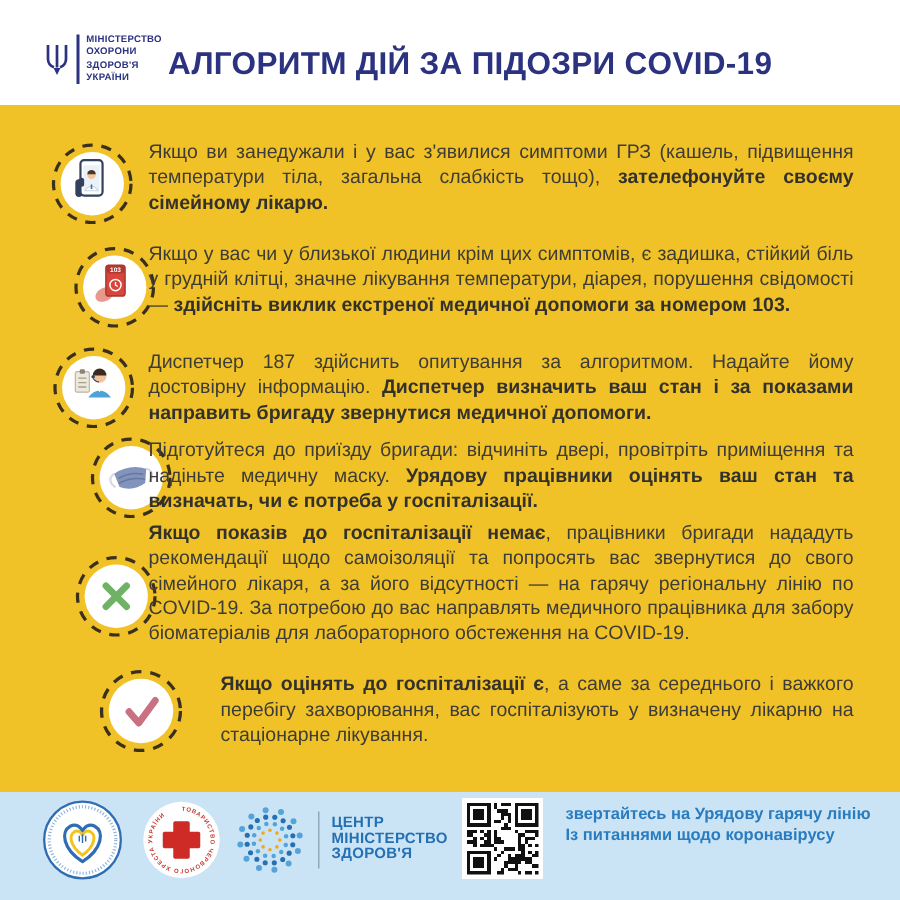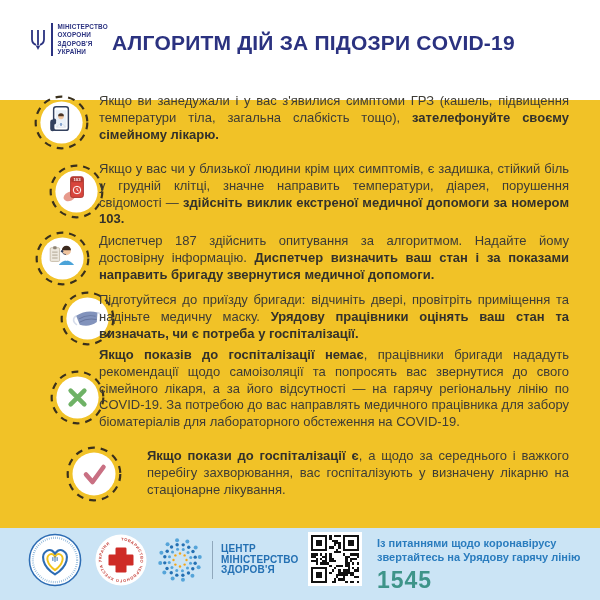--- a/index.html
+++ b/index.html
@@ -1,19 +1,19 @@
 <!DOCTYPE html>
 <html><head>
 <meta charset="utf-8">
 <style>
   html,body{margin:0;padding:0;background:#fff;}
   .poster{width:600px;height:600px;position:relative;overflow:hidden;
           font-family:"Liberation Sans",sans-serif;background:#F1C227;}
   
-  .header{position:absolute;top:0;left:0;width:600px;height:100px;background:#FFFFFF;}
+  .header{position:absolute;top:0;left:0;width:600px;height:70px;background:#FFFFFF;}
   .moz-logo{position:absolute;left:30px;top:23px;display:flex;align-items:center;gap:5px;}
   .moz-divider{width:1.5px;height:33px;background:#2B3280;}
   .moz-lines{display:flex;flex-direction:column;}
   .moz-lines span{font-size:6.4px;font-weight:bold;line-height:8.2px;color:#2B3280;letter-spacing:.2px;}
   .page-title{position:absolute;left:112px;top:31px;margin:0;font-size:21px;font-weight:bold;
               color:#2B3280;letter-spacing:.2px;white-space:nowrap;}
   
   .main{position:absolute;top:78px;left:4px;width:588px;height:450px;}
   .step-icon{position:absolute;}
   .step-text{position:absolute;font-size:13px;line-height:16.8px;color:#3E3C36;
@@ -74,21 +74,21 @@
       <svg class="step-icon" style="left:45px;top:86px" width="55" height="55" viewBox="0 0 56 56">
         <circle cx="28" cy="28" r="26.3" fill="none" stroke="#3A301C" stroke-width="2.2" stroke-dasharray="7 6"></circle>
         <circle cx="28" cy="28" r="21.5" fill="#FFFFFF"></circle>
         <ellipse cx="21" cy="33" rx="6.5" ry="4.5" fill="#E79A8C" transform="rotate(-25 21 33)"></ellipse>
         <rect x="22" y="13" width="13" height="21" rx="2" fill="#D8453C" stroke="#A93630" stroke-width="1"></rect>
         <rect x="22.6" y="13.6" width="11.8" height="5" rx="1.4" fill="#B23830"></rect>
         <text x="28.5" y="17.8" text-anchor="middle" font-size="4.4" font-weight="bold" fill="#FFFFFF">103</text>
         <circle cx="28.5" cy="26.5" r="3.8" fill="none" stroke="#FFFFFF" stroke-width="1"></circle>
         <path d="M28.5 24.5 v2 l1.6 1" fill="none" stroke="#FFFFFF" stroke-width="0.9"></path>
       </svg>
-      <p class="step-text" style="left:95px;top:83px;width:470px"><span>Якщо у вас чи у близької людини крім цих симптомів, є задишка, стійкий біль у грудній клітці, значне направить температури, діарея, порушення свідомості — </span><b>здійсніть виклик екстреної медичної допомоги за номером 103.</b></p>
+      <p class="step-text" style="left:95px;top:83px;width:470px"><span>Якщо у вас чи у близької людини крім цих симптомів, є задишка, стійкий біль у грудній клітці, значне лікування температури, діарея, порушення свідомості — </span><b>здійсніть виклик екстреної медичної допомоги за номером 103.</b></p>
     </section>
 
     <section>
       <svg class="step-icon" style="left:31px;top:153px" width="55" height="55" viewBox="0 0 56 56">
         <circle cx="28" cy="28" r="26.3" fill="none" stroke="#3A301C" stroke-width="2.2" stroke-dasharray="7 6"></circle>
         <circle cx="28" cy="28" r="21.5" fill="#FFFFFF"></circle>
         <rect x="15.5" y="17" width="9.5" height="14" rx="1.2" fill="#EDE8DE" stroke="#BFB49E" stroke-width="0.8"></rect>
         <rect x="18.5" y="15.5" width="3.5" height="3" rx="0.8" fill="#8D8374"></rect>
         <path d="M17.5 21.5 h5.5 M17.5 24.5 h5.5 M17.5 27.5 h5.5" stroke="#A89D89" stroke-width="0.9"></path>
         <circle cx="32" cy="20" r="4.6" fill="#F0C49E"></circle>
@@ -123,21 +123,21 @@
       </svg>
       <p class="step-text" style="left:95px;top:269px;width:470px"><b>Якщо показів до госпіталізації немає</b><span>, працівники бригади нададуть рекомендації щодо самоізоляції та попросять вас звернутися до свого сімейного лікаря, а за його відсутності — на гарячу регіональну лінію по COVID-19. За потребою до вас направлять медичного працівника для забору біоматеріалів для лабораторного обстеження на COVID-19.</span></p>
     </section>
 
     <section>
       <svg class="step-icon" style="left:62px;top:368px" width="56" height="56" viewBox="0 0 56 56">
         <circle cx="28" cy="28" r="26.3" fill="none" stroke="#3A301C" stroke-width="2.2" stroke-dasharray="7 6"></circle>
         <circle cx="28" cy="28" r="21.5" fill="#FFFFFF"></circle>
         <path d="M20 28.5 L26.5 36 L37.5 21" fill="none" stroke="#C97083" stroke-width="4.6" stroke-linecap="round" stroke-linejoin="round"></path>
       </svg>
-      <p class="step-text" style="left:143px;top:370px;width:422px"><b>Якщо покази до госпіталізації є</b><span>, а щодо за середнього і важкого перебігу захворювання, вас госпіталізують у визначену лікарню на стаціонарне лікування.</span></p>
+      <p class="step-text" style="left:143px;top:370px;width:422px"><b>Якщо оцінять до госпіталізації є</b><span>, а саме за середнього і важкого перебігу захворювання, вас госпіталізують у визначену лікарню на стаціонарне лікування.</span></p>
     </section>
   </div>
 
   <div class="footer">
 
     <svg class="f-abs" style="left:28px;top:5px" width="54" height="54" viewBox="0 0 56 56">
       <circle cx="28" cy="28" r="26.5" fill="#FFFFFF" stroke="#2E6DB4" stroke-width="1.6"></circle>
       <circle cx="28" cy="28" r="23" fill="none" stroke="#6FA3CF" stroke-width="2.2" stroke-dasharray="0.8 1.4" opacity="0.8"></circle>
       <path d="M28 43 C14 34 13 22 19.5 18.5 c4 -2.2 8 .5 8.5 4.5 c.5 -4 4.5 -6.7 8.5 -4.5 C43 22 42 34 28 43 Z" fill="none" stroke="#2E6DB4" stroke-width="2.2" stroke-linejoin="round"></path>
       <path d="M28 38.5 C19 32 18.5 24.5 22.5 22.3 c2.6 -1.4 5 .4 5.5 3 c.5 -2.6 2.9 -4.4 5.5 -3 C37.5 24.5 37 32 28 38.5 Z" fill="none" stroke="#F2C31D" stroke-width="2"></path>
@@ -231,18 +231,17 @@
         <g fill="#111111">
           <rect x="2" y="2" width="3" height="3"></rect>
             <rect x="16" y="2" width="3" height="3"></rect>
           <rect x="2" y="16" width="3" height="3"></rect>
         </g>
         <path fill="#111111" d="M8 0h1v1h-1zM10 0h1v1h-1zM11 0h1v1h-1zM12 0h1v1h-1zM8 1h1v1h-1zM9 2h1v1h-1zM10 2h1v1h-1zM11 2h1v1h-1zM10 3h1v1h-1zM11 3h1v1h-1zM12 3h1v1h-1zM10 4h1v1h-1zM12 4h1v1h-1zM8 5h1v1h-1zM9 5h1v1h-1zM12 5h1v1h-1zM11 6h1v1h-1zM10 7h1v1h-1zM11 7h1v1h-1zM12 7h1v1h-1zM0 8h1v1h-1zM1 8h1v1h-1zM2 8h1v1h-1zM4 8h1v1h-1zM6 8h1v1h-1zM8 8h1v1h-1zM14 8h1v1h-1zM17 8h1v1h-1zM18 8h1v1h-1zM19 8h1v1h-1zM20 8h1v1h-1zM0 9h1v1h-1zM1 9h1v1h-1zM5 9h1v1h-1zM6 9h1v1h-1zM8 9h1v1h-1zM15 9h1v1h-1zM16 9h1v1h-1zM20 9h1v1h-1zM2 10h1v1h-1zM4 10h1v1h-1zM6 10h1v1h-1zM8 10h1v1h-1zM9 10h1v1h-1zM15 10h1v1h-1zM17 10h1v1h-1zM18 10h1v1h-1zM19 10h1v1h-1zM0 11h1v1h-1zM1 11h1v1h-1zM2 11h1v1h-1zM5 11h1v1h-1zM6 11h1v1h-1zM8 11h1v1h-1zM9 11h1v1h-1zM10 11h1v1h-1zM15 11h1v1h-1zM17 11h1v1h-1zM2 12h1v1h-1zM4 12h1v1h-1zM5 12h1v1h-1zM6 12h1v1h-1zM7 12h1v1h-1zM15 12h1v1h-1zM16 12h1v1h-1zM18 12h1v1h-1zM20 12h1v1h-1zM8 13h1v1h-1zM11 13h1v1h-1zM12 13h1v1h-1zM13 13h1v1h-1zM15 13h1v1h-1zM16 13h1v1h-1zM10 14h1v1h-1zM16 14h1v1h-1zM18 14h1v1h-1zM20 14h1v1h-1zM9 15h1v1h-1zM12 15h1v1h-1zM14 15h1v1h-1zM15 15h1v1h-1zM16 15h1v1h-1zM19 15h1v1h-1zM20 15h1v1h-1zM8 16h1v1h-1zM12 16h1v1h-1zM13 16h1v1h-1zM14 16h1v1h-1zM15 16h1v1h-1zM16 16h1v1h-1zM17 16h1v1h-1zM18 16h1v1h-1zM11 17h1v1h-1zM12 17h1v1h-1zM13 17h1v1h-1zM14 17h1v1h-1zM15 17h1v1h-1zM17 17h1v1h-1zM18 17h1v1h-1zM11 18h1v1h-1zM14 18h1v1h-1zM19 18h1v1h-1zM20 18h1v1h-1zM10 19h1v1h-1zM12 19h1v1h-1zM13 19h1v1h-1zM14 19h1v1h-1zM9 20h1v1h-1zM10 20h1v1h-1zM15 20h1v1h-1zM17 20h1v1h-1zM18 20h1v1h-1zM20 20h1v1h-1z"></path>
       </svg>
     </div>
 
     <div class="hotline">
+      <div class="h-line">звертайтесь на Урядову гарячу лінію</div>
       <div class="h-line">Із питаннями щодо коронавірусу</div>
-      <div class="h-line">звертайтесь на Урядову гарячу лінію</div>
-      <div class="h-number">1545</div>
     </div>
   </div>
 </div>
 
 </body></html>

